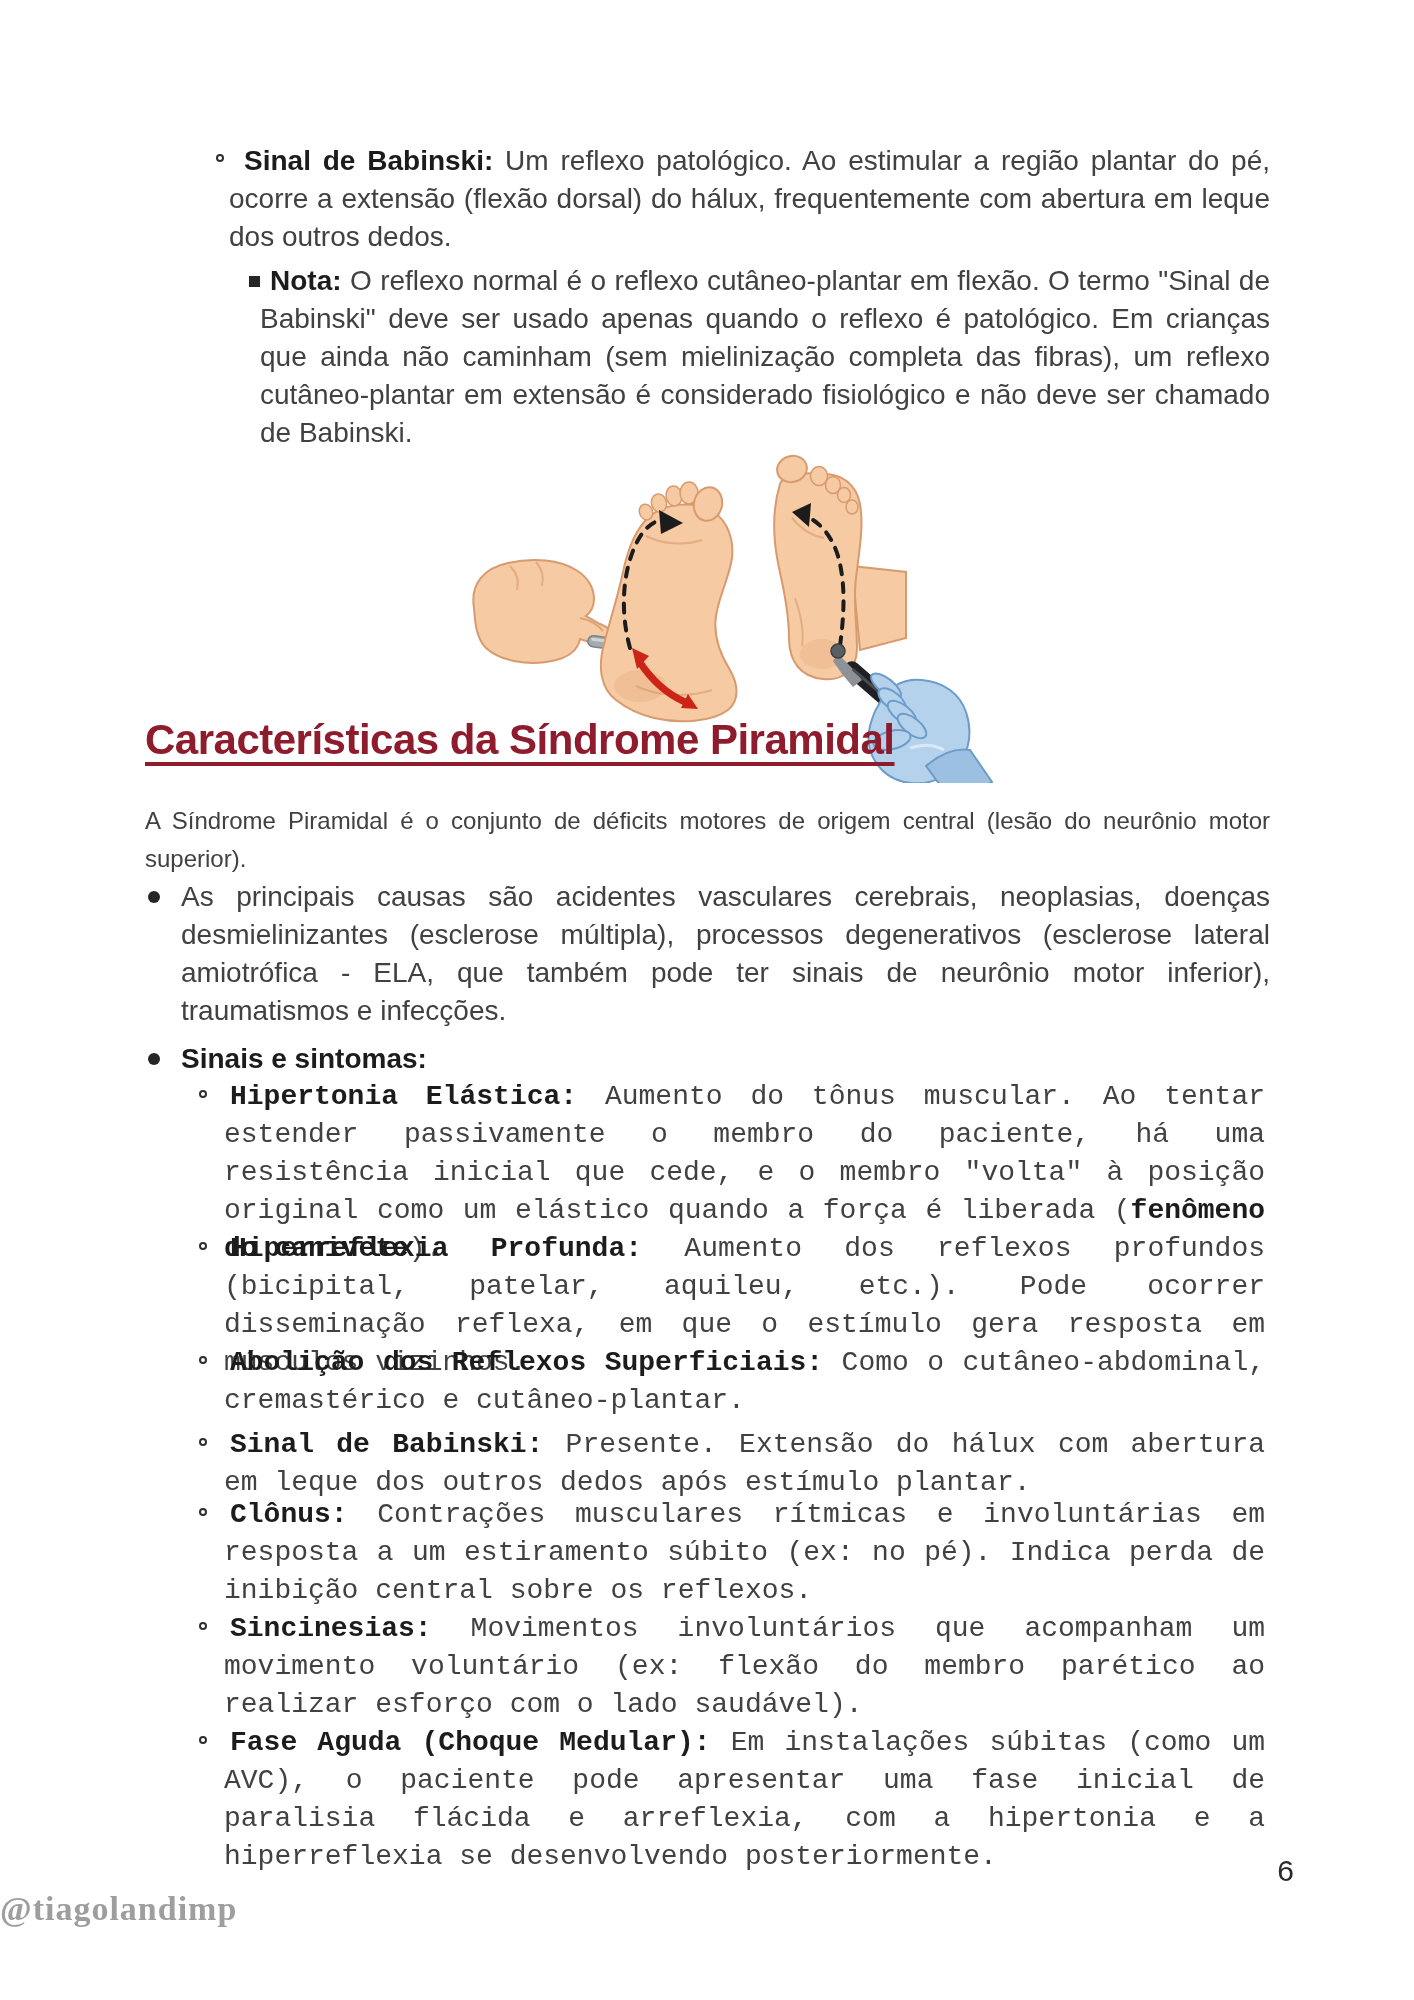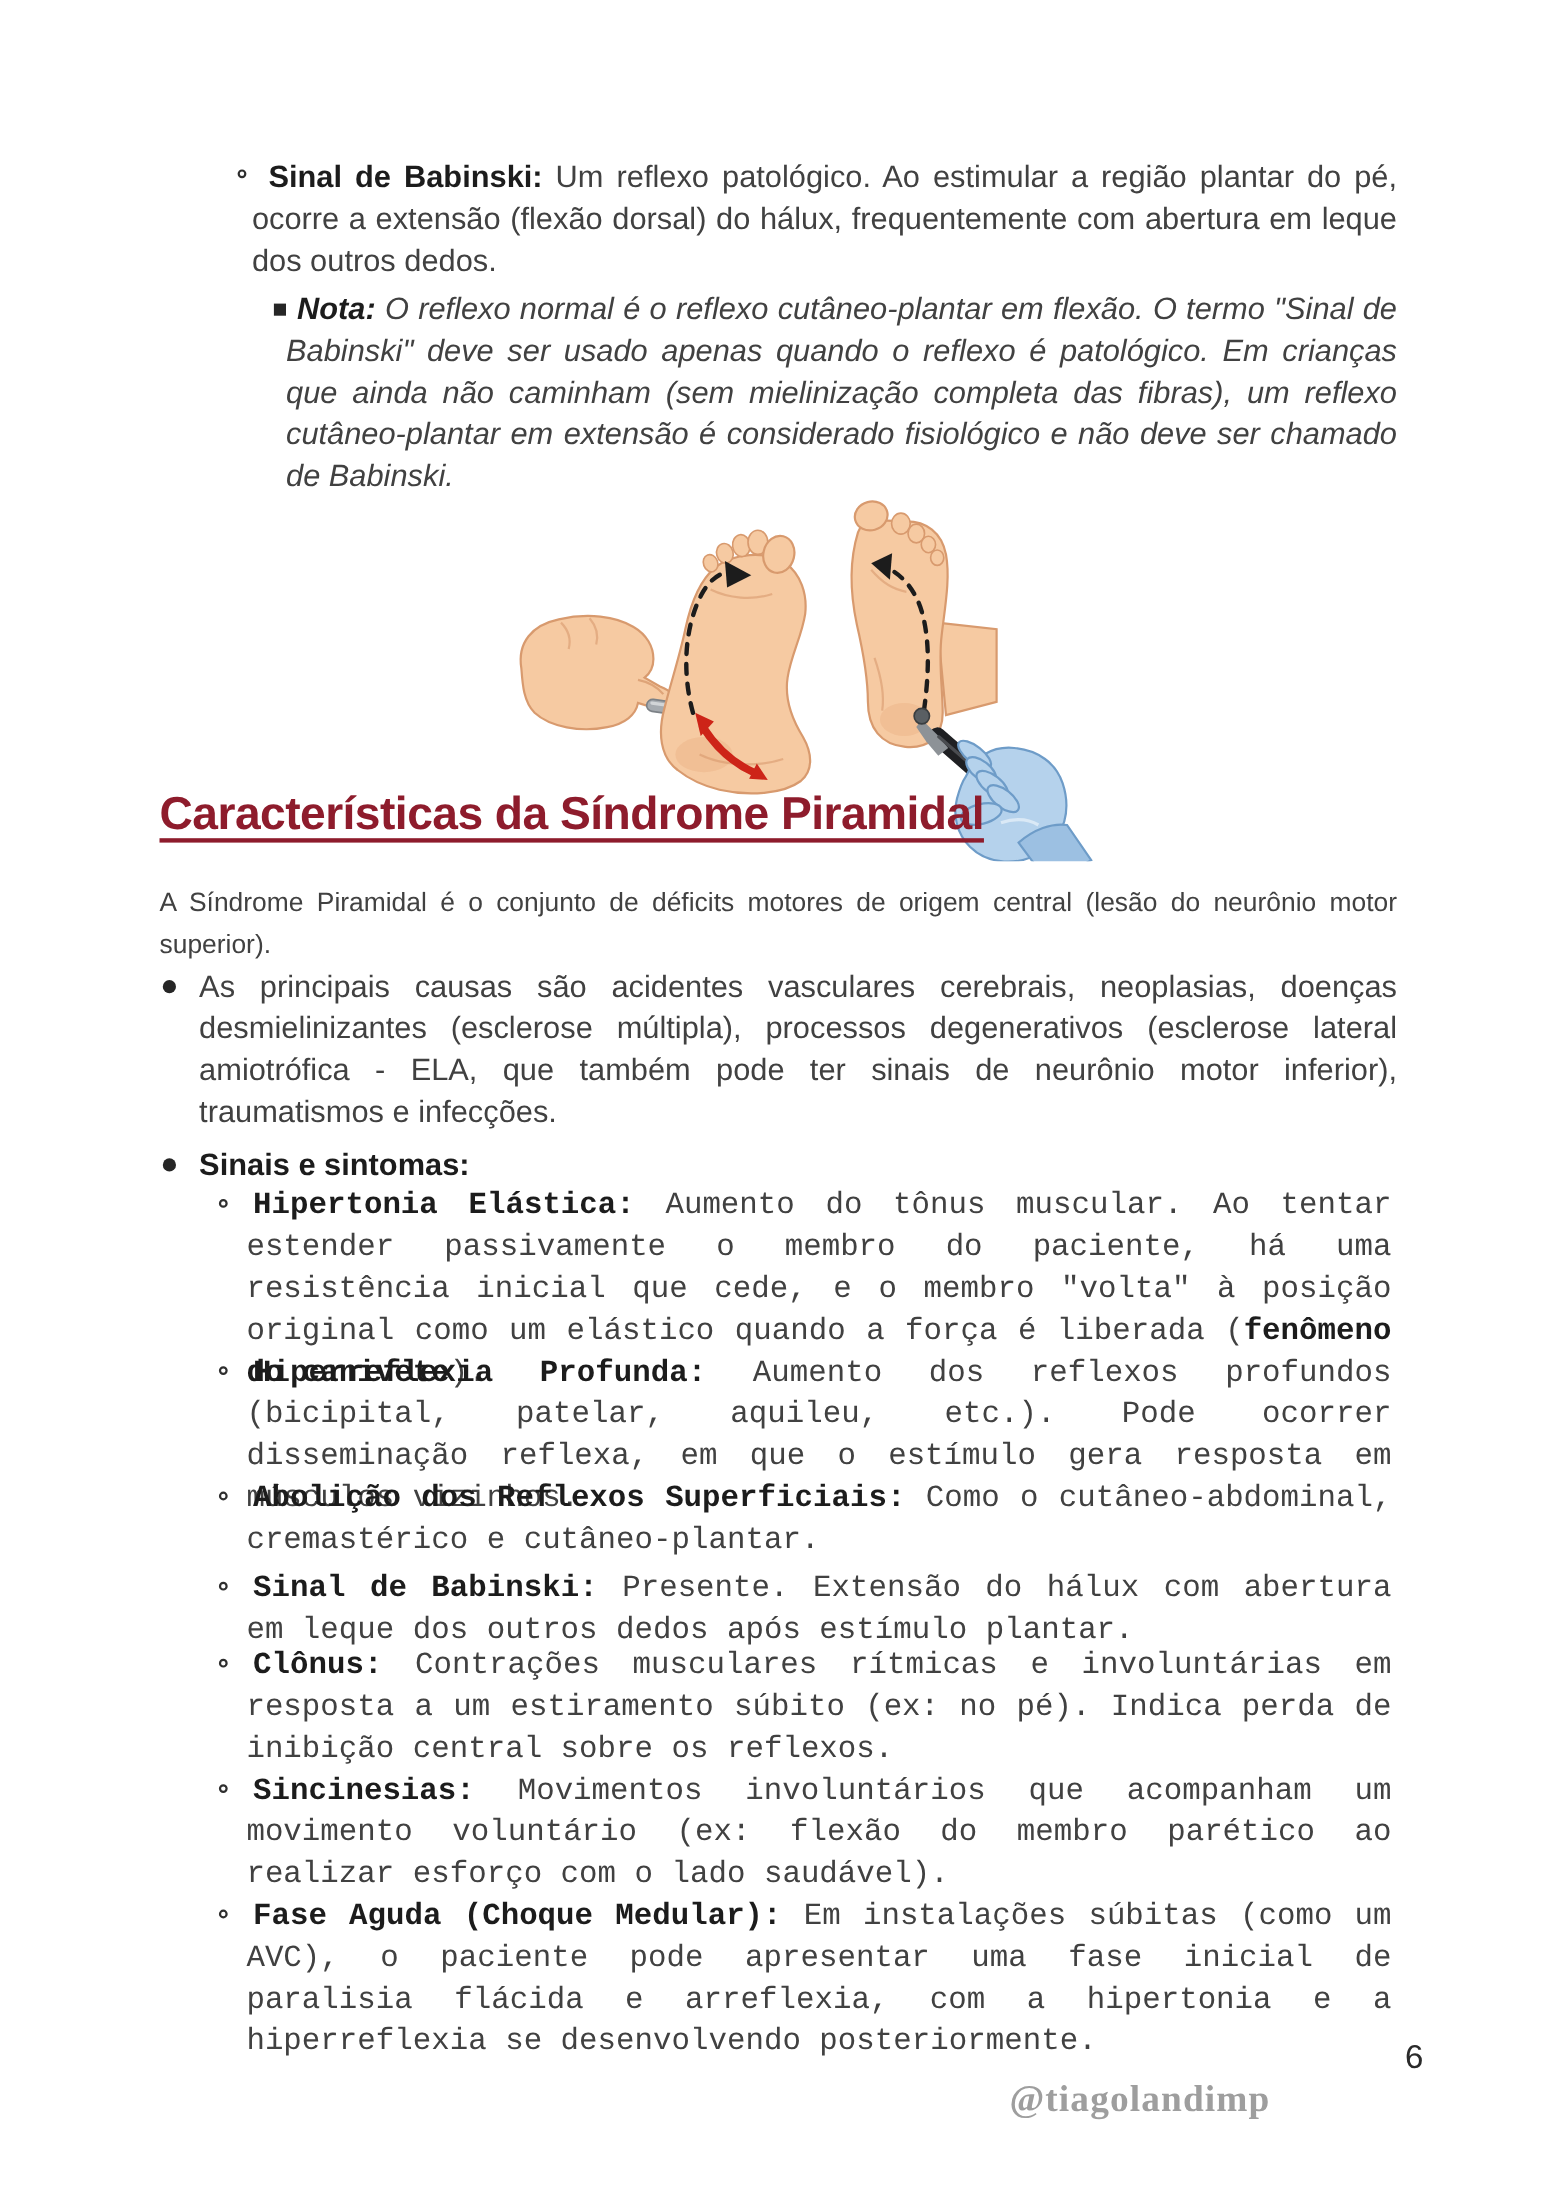--- a/index.html
+++ b/index.html
@@ -21,21 +21,21 @@
   .li{
     position:absolute;
     font-size:28px; line-height:38px;
     text-align:justify;
     color:var(--text);
   }
   .li b{color:var(--bold_text);}
   .marker{position:absolute; display:block;}
   .l1{left:229px; width:1041px; text-indent:15px;}
   .l1 .circle{left:-13px; top:12px; width:8px; height:8px; border:2.5px solid #2e2e2e; border-radius:50%;}
-  .l2{left:260px; width:1010px; text-indent:10px;font-style:italic;}
+  .l2{left:260px; width:1010px; text-indent:10px;}
   .l2 .square{left:-11px; top:14px; width:11px; height:11px; background:#262626;}
   .lb{left:181px; width:1089px;}
   .lb .disc{left:-33px; top:13px; width:12px; height:12px; background:#262626; border-radius:50%;}
   .ls{left:224px; width:1041px; text-indent:6px;font-family:Liberation Mono, monospace;}
   .ls .circle2{left:-25px; top:12px; width:8px; height:8px; border:2.5px solid #2e2e2e; border-radius:50%;}
   .heading{
     position:absolute; left:145px; top:716px;
     font-size:42px; font-weight:bold; letter-spacing:-0.5px;
     color:var(--maroon);
     text-decoration:underline;
@@ -45,21 +45,21 @@
   .intro{
     position:absolute; left:145px; top:802px; width:1125px;
     font-size:24px; line-height:38px; text-align:justify;
   }
   .figure{position:absolute; left:440px; top:448px; width:580px; height:335px;}
   .page-number{
     position:absolute; top:1854px; right:120px;
     font-size:30px; color:#2a2a2a;
   }
   .watermark{
-    position:absolute; top:1890px; left:0; width:1155px; text-align:right;
+    position:absolute; top:1890px; left:0; width:1155px; text-align:left;
     font-family:"Liberation Serif", serif; font-weight:bold;
     font-size:34px; letter-spacing:1px; color:var(--watermark_gray);
   }
 </style>
 </head>
 <body>
 
 <div class="page">
 
   <div class="li l1" style="top:142px">

